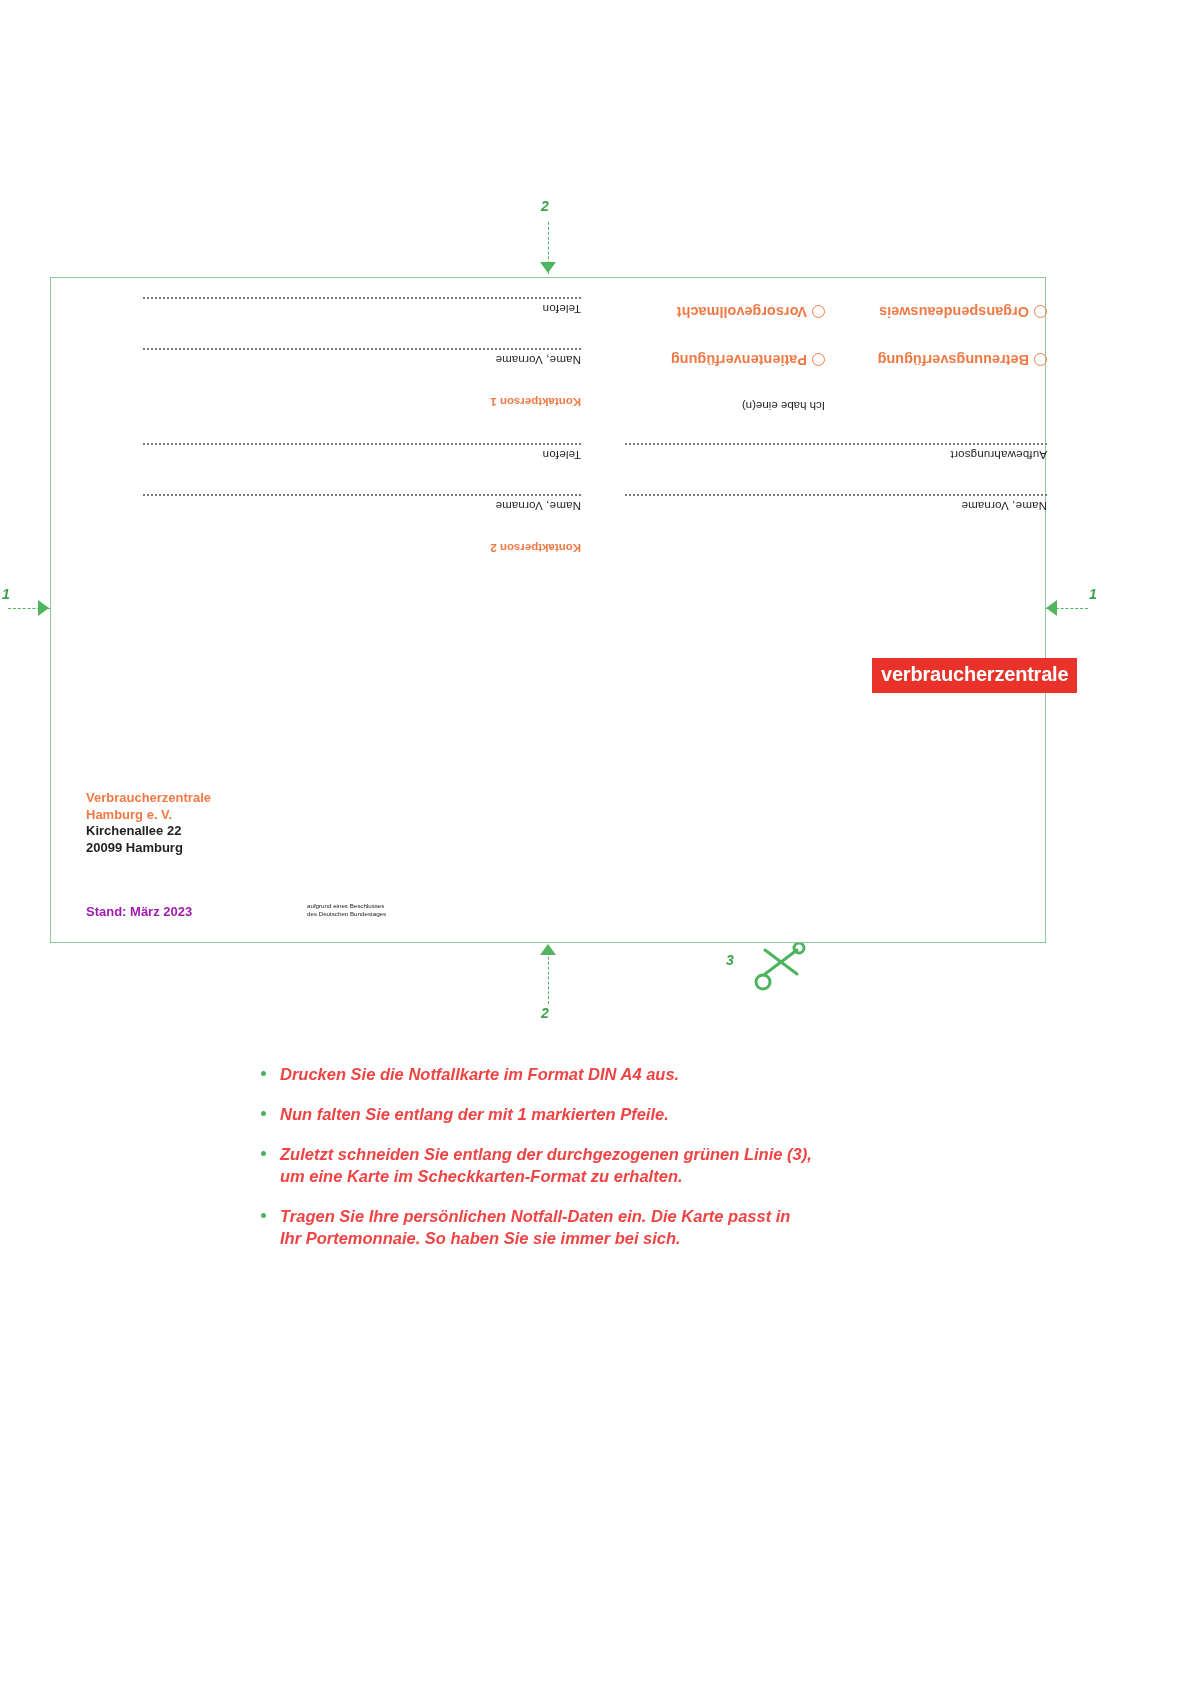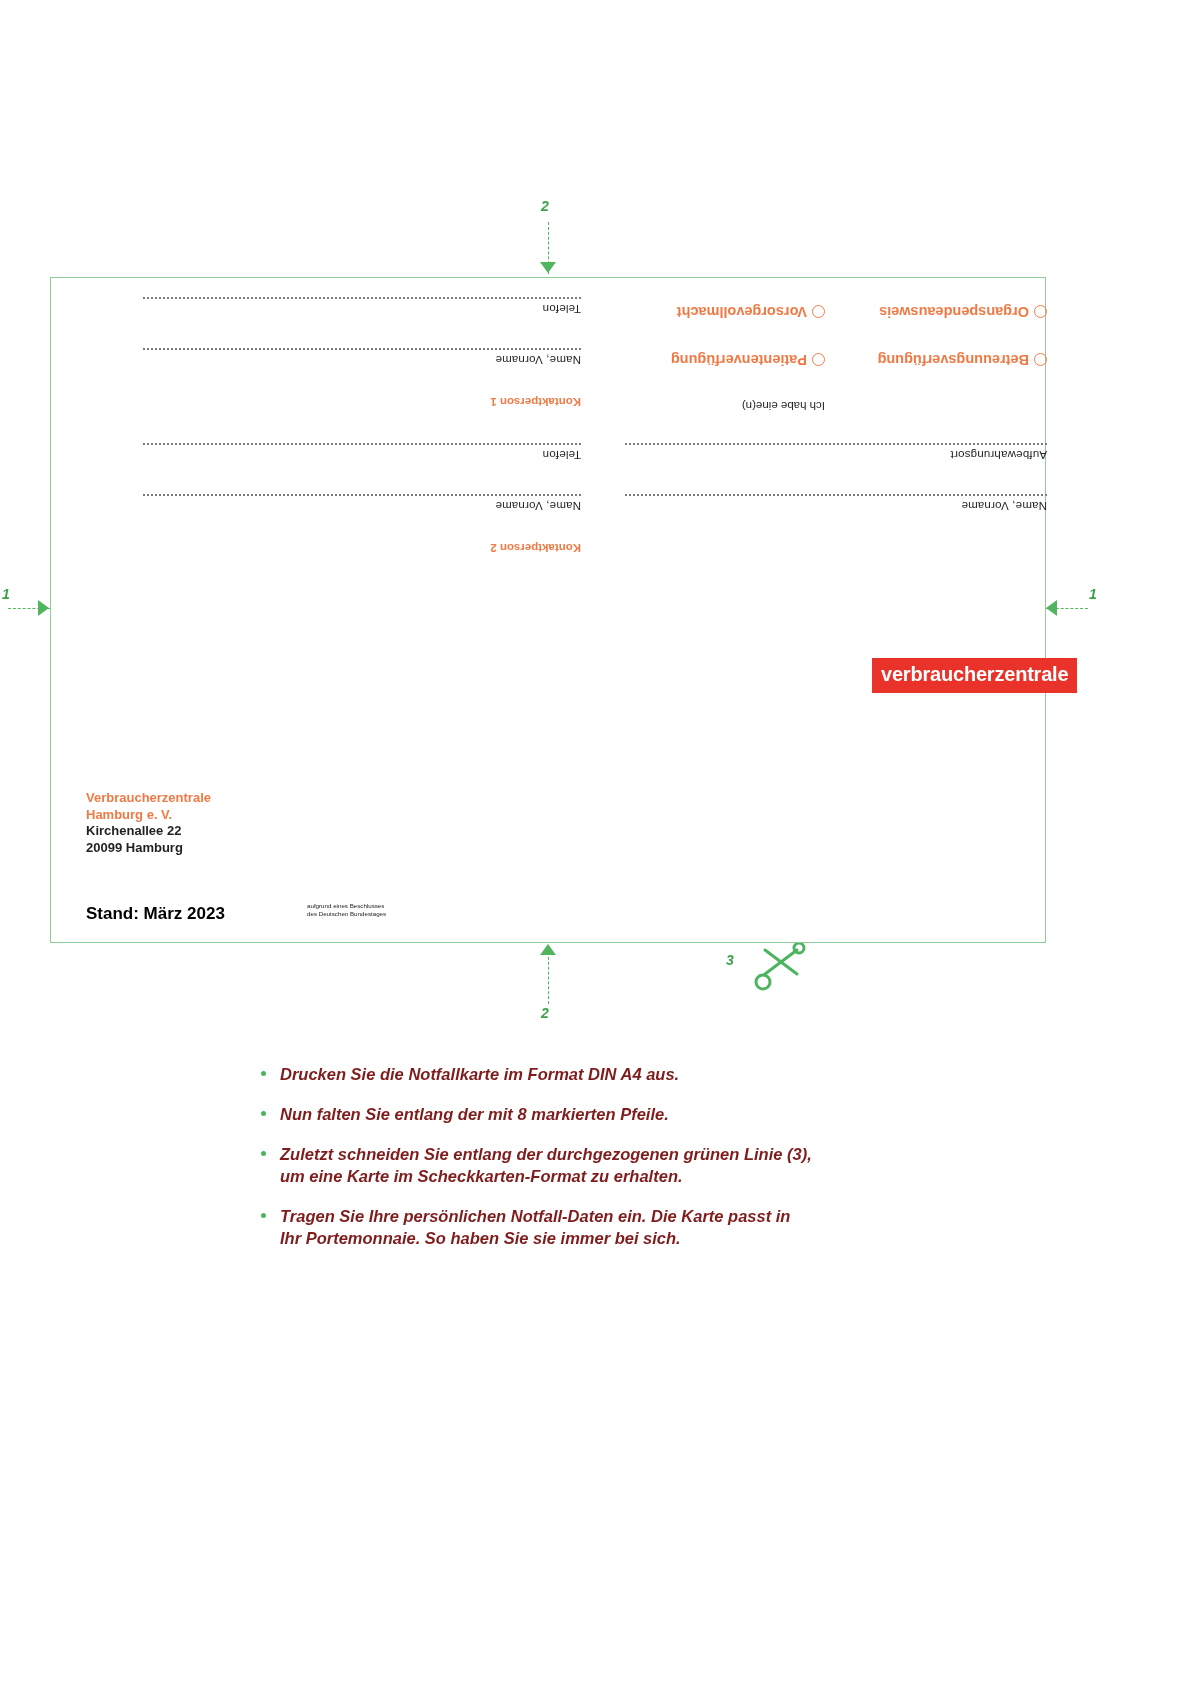--- a/index.html
+++ b/index.html
@@ -62,21 +62,21 @@
     position:absolute;
     font-size:11.5px;
     color:#231f20;
     white-space:nowrap;
   }
 
   
   #imprint{ position:absolute; left:85px; top:789px; }
   #imprint .org{ color:#ef7a45; font-weight:bold; font-size:13px; line-height:16.5px; }
   #imprint .adr{ color:#231f20; font-weight:bold; font-size:13px; line-height:16.5px; }
-  #stand{ position:absolute; left:85px; top:903px; font-size:17px; font-weight:bold; color:#000000; }
+  #stand{ position:absolute; left:85px; top:903px; font-size:13px; font-weight:bold; color:#a21caf; }
 
   
   #funded{ position:absolute; left:306px; top:791px; }
   #funded .ftitle{ font-size:7.5px; color:#2b2b2b; letter-spacing:.1px; }
   #funded .logo-row{ display:flex; align-items:flex-start; gap:5px; margin-top:14px; }
   #eagle{ width:18px; height:20px; flex:0 0 auto; }
   #flagbar{ width:4px; height:38px; flex:0 0 auto;
             background:linear-gradient(to bottom,#000 0 33.3%,#d00 33.3% 66.6%,#fc0 66.6% 100%); }
   #minname{ font-size:6.2px; line-height:7.6px; color:#1a1a1a; white-space:nowrap; }
   #beschluss{ position:absolute; left:306px; top:901px; font-size:6.2px; line-height:7.6px; color:#1a1a1a; }
@@ -109,21 +109,21 @@
   .arrow-down{ border-left:8px solid transparent;border-right:8px solid transparent;border-top:11px solid #51b45e; }
   .arrow-up{ border-left:8px solid transparent;border-right:8px solid transparent;border-bottom:11px solid #51b45e; }
   .arrow-right{ border-top:8px solid transparent;border-bottom:8px solid transparent;border-left:11px solid #51b45e; }
   .arrow-left{ border-top:8px solid transparent;border-bottom:8px solid transparent;border-right:11px solid #51b45e; }
 
   
   #instructions{ position:absolute; left:258px; top:1063px; width:640px; }
   #instructions li{
     list-style:none;
     position:relative;
-    color:#7f1d1d;
+    color:#ef4444;
     font-style:italic;
     font-weight:bold;
     font-size:16.5px;
     line-height:22px;
     margin-bottom:18px;
     padding-left:22px;
   }
   #instructions li:before{
     content:"";
     position:absolute; left:3px; top:8px;
@@ -223,19 +223,19 @@
   </div>
 
 
   <div id="vzlogo" style="left:821px;top:380px;">verbraucherzentrale</div>
 
 </div>
 
 <div id="instructions">
   <ul>
     <li style="white-space:pre-line;">Drucken Sie die Notfallkarte im Format  DIN A4 aus.</li>
-    <li style="white-space:pre-line;">Nun falten Sie entlang der mit 8 markierten Pfeile.</li>
+    <li style="white-space:pre-line;">Nun falten Sie entlang der mit 1 markierten Pfeile.</li>
     <li style="white-space:pre-line;">Zuletzt schneiden Sie entlang der durchgezogenen grünen Linie (3),
 um eine Karte im Scheckkarten-Format zu erhalten.</li>
     <li style="white-space:pre-line;">Tragen Sie Ihre persönlichen Notfall-Daten ein. Die Karte passt in
 Ihr Portemonnaie. So haben Sie sie immer bei sich.</li>
   </ul>
 </div>
 
 </body></html>

